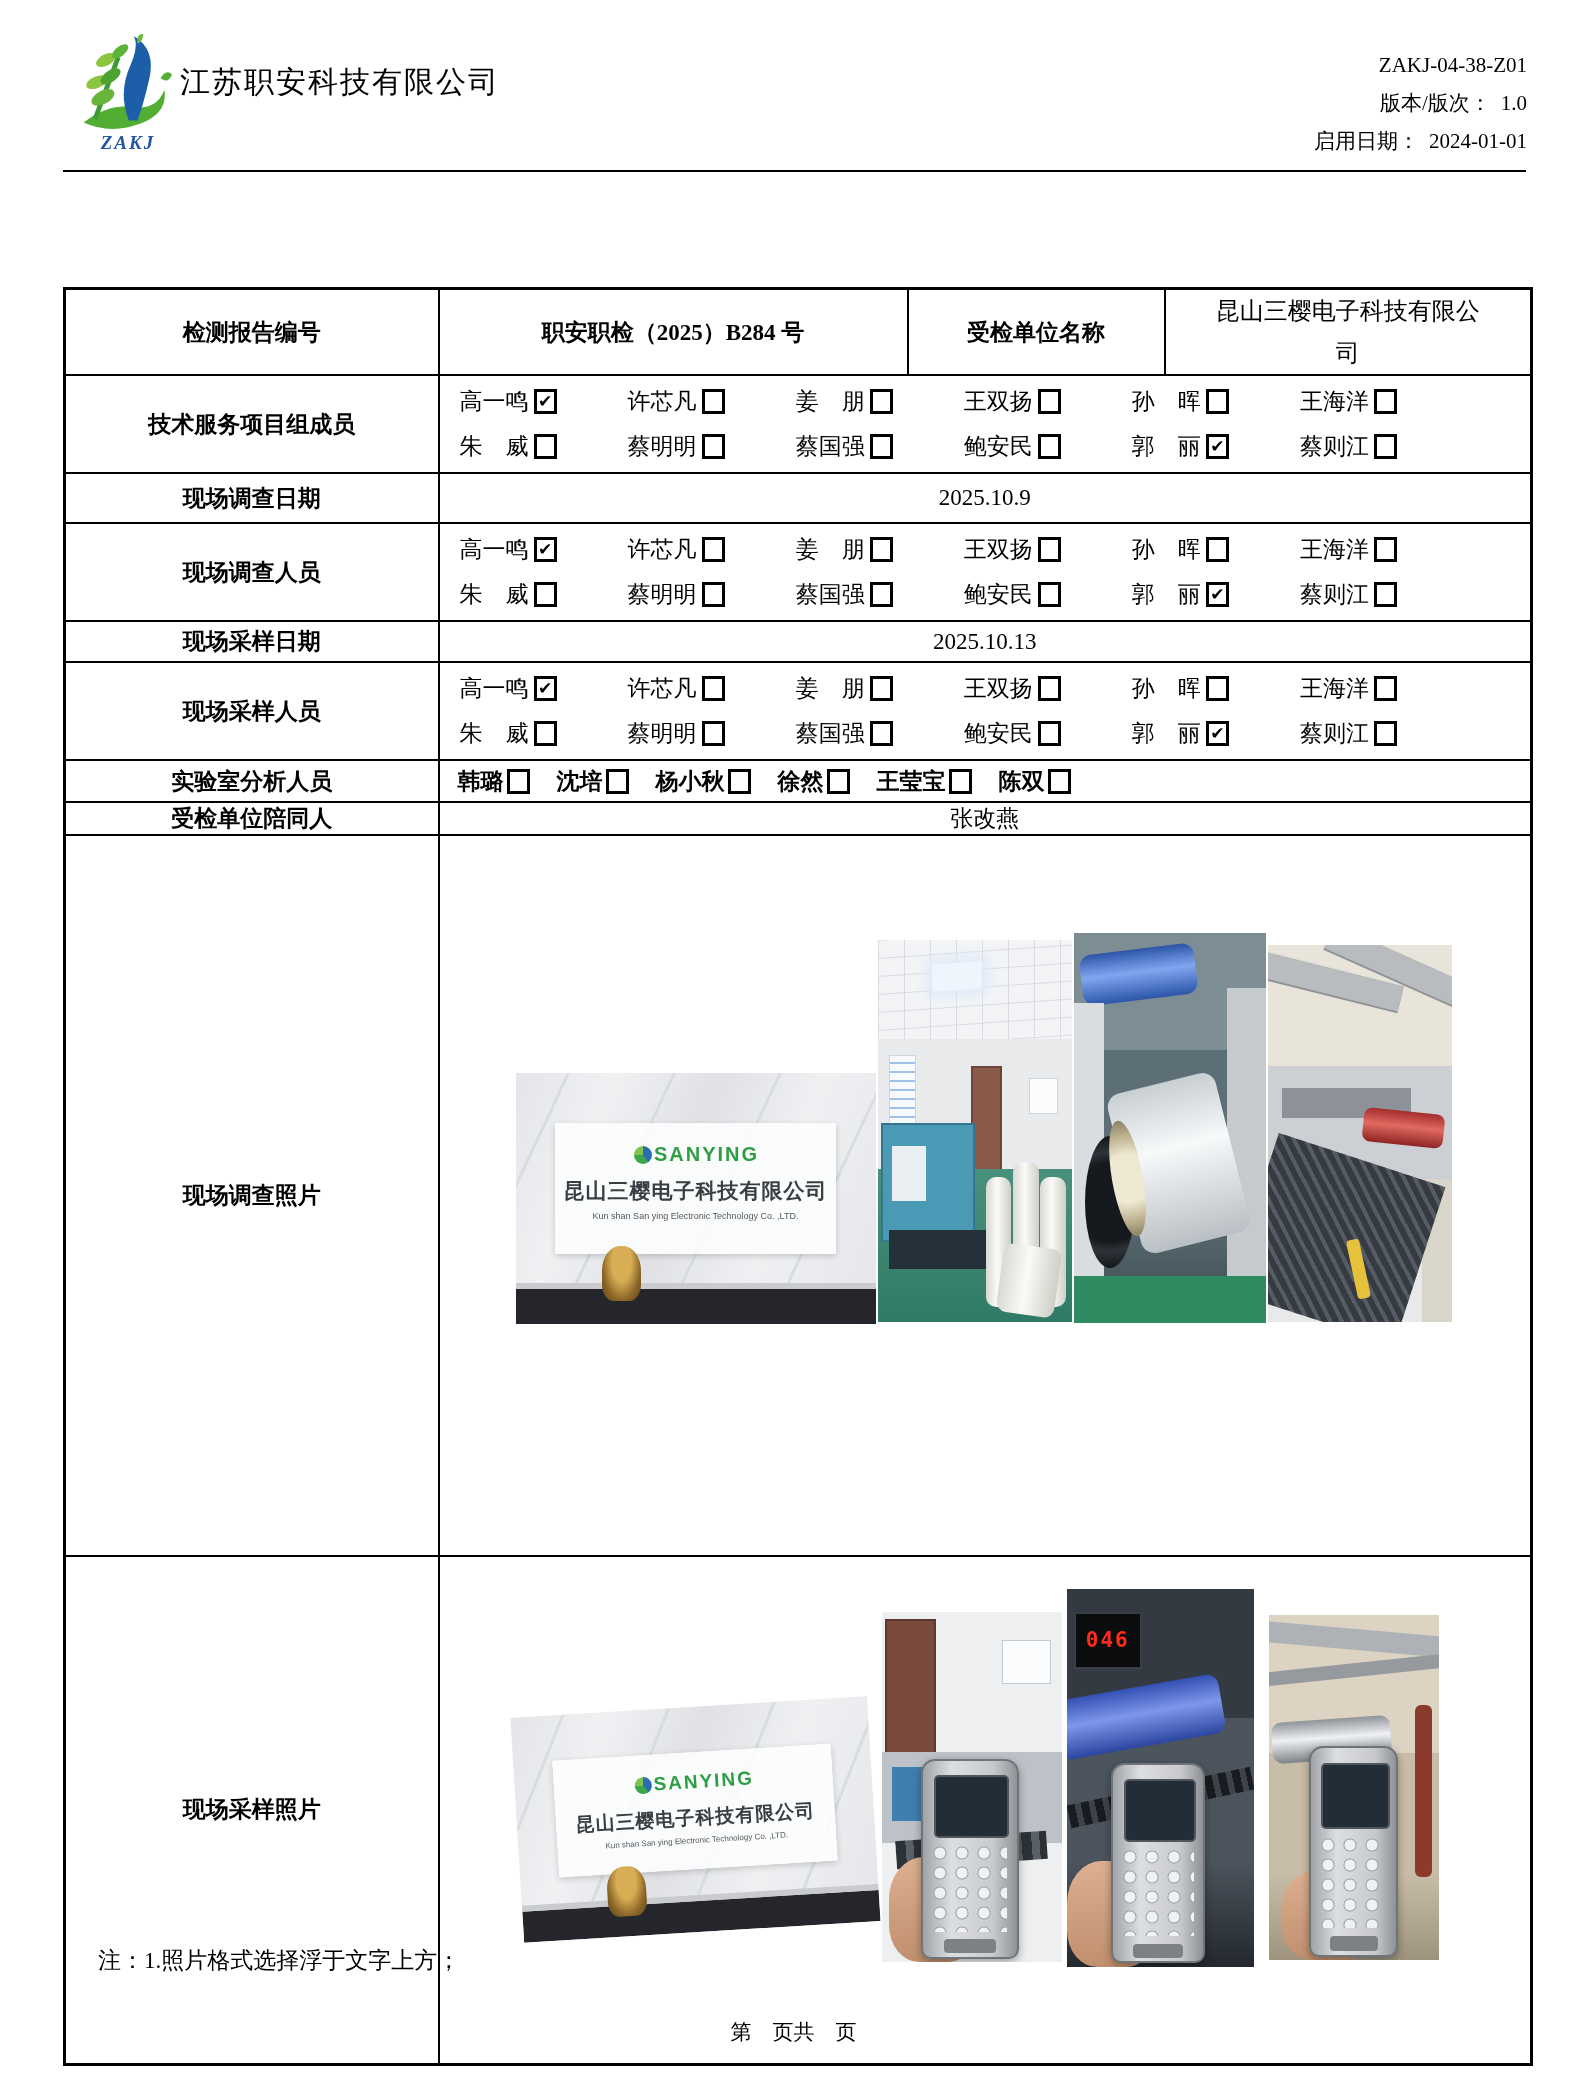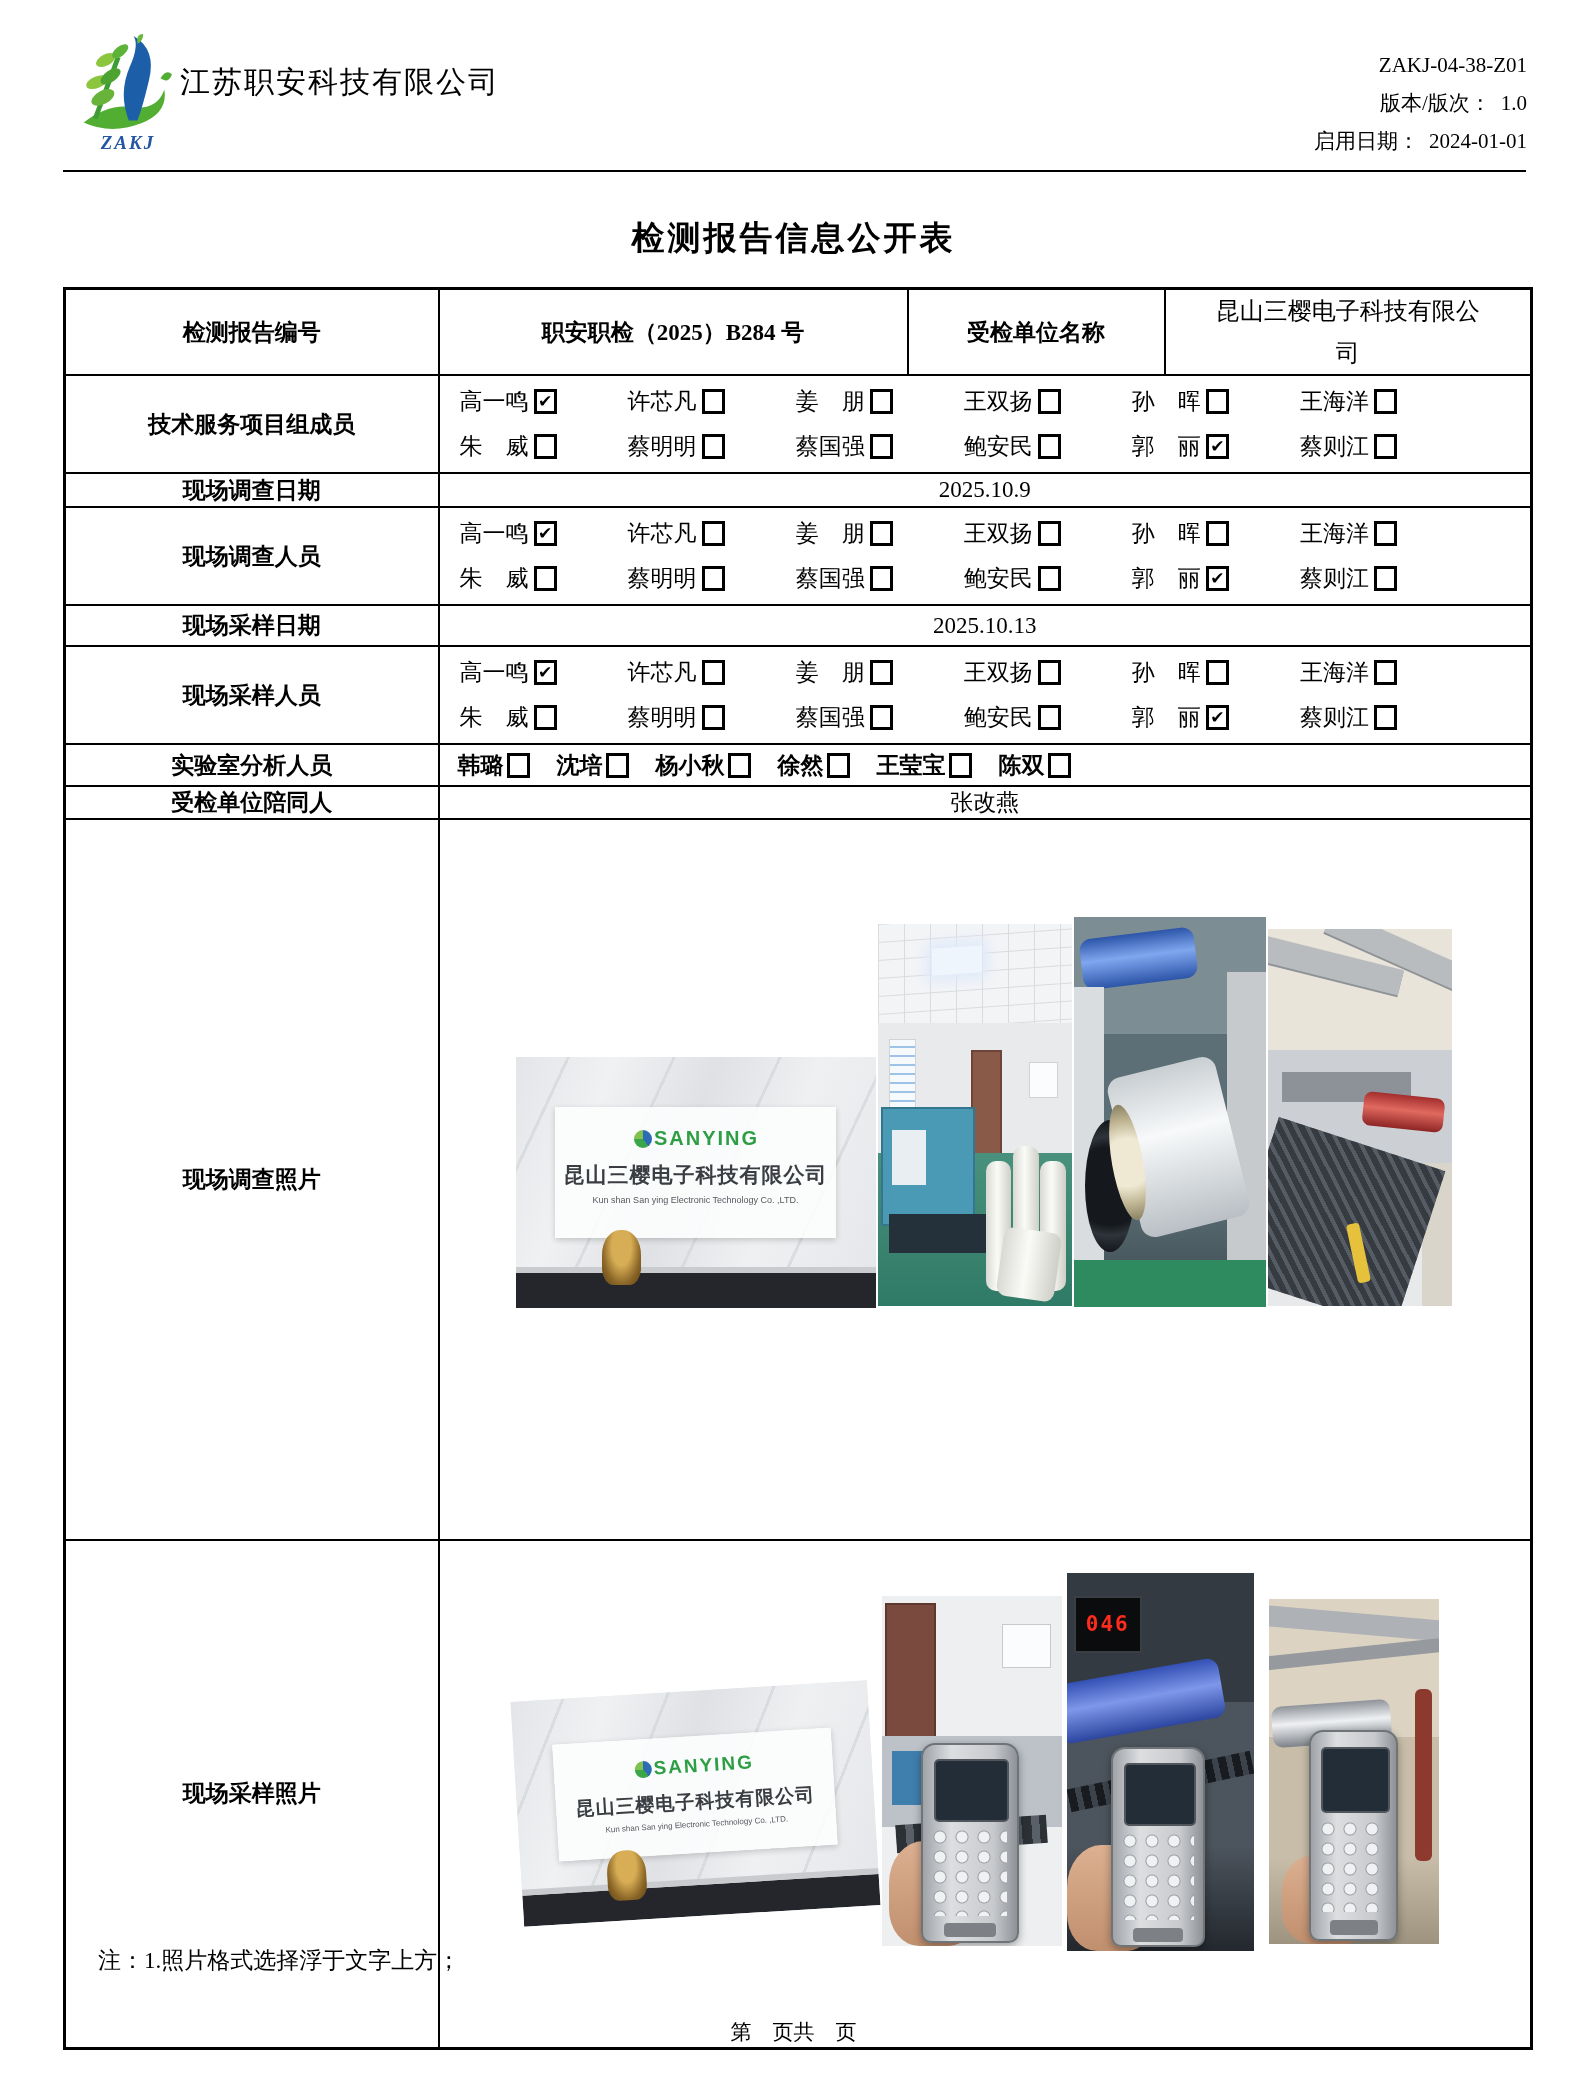--- a/index.html
+++ b/index.html
@@ -17,21 +17,21 @@
 
   .doc-title{position:absolute;left:0;top:216px;width:1587px;text-align:center;
              font-size:33px;font-weight:bold;letter-spacing:3px;}
 
   
   table.report{position:absolute;left:63px;top:287px;width:1467px;border-collapse:collapse;
                table-layout:fixed;border:3px solid #000;}
   table.report td{border:2px solid #000;font-size:23px;vertical-align:middle;padding:0;}
   td.lbl{font-weight:bold;text-align:center;}
   td.val{text-align:center;}
-  .r1{height:82px;} .r2{height:44px;} .r3{height:85px;} .r4{height:34px;}
+  .r1{height:82px;} .r2{height:44px;} .r3{height:85px;} .r4{height:50px;}
   .r5{height:86px;} .r6{height:41px;} .r7{height:85px;} .r8{height:42px;}
   .r9{height:32px;} .r10{height:721px;} .r11{height:508px;}
   .bold{font-weight:bold;}
   .left{text-align:left;padding-left:18px;}
   .wrapcell{display:inline-block;max-width:282px;line-height:42px;font-size:24px;}
 
   
   .staff-grid{display:grid;grid-template-columns:repeat(6,1fr);row-gap:14px;
               padding:10px 62px 10px 20px;}
   .staff-item{display:flex;align-items:center;white-space:nowrap;font-size:23px;}
@@ -178,21 +178,20 @@
   </svg>
   <div class="logo-zakj">ZAKJ</div>
   <div class="company-name">江苏职安科技有限公司</div>
   <div class="doc-meta">
     <div>ZAKJ-04-38-Z01</div>
     <div><span>版本/版次：</span><span class="gap"></span><span>1.0</span></div>
     <div><span>启用日期：</span><span class="gap"></span><span>2024-01-01</span></div>
   </div>
   <div class="header-rule"></div>
 
-  <div class="doc-title">检测报告信息公开表</div>
 
   <table class="report">
     <colgroup>
         <col style="width:374px">
         <col style="width:469px">
         <col style="width:257px">
         <col style="width:367px">
       </colgroup>
 
     <tbody>

